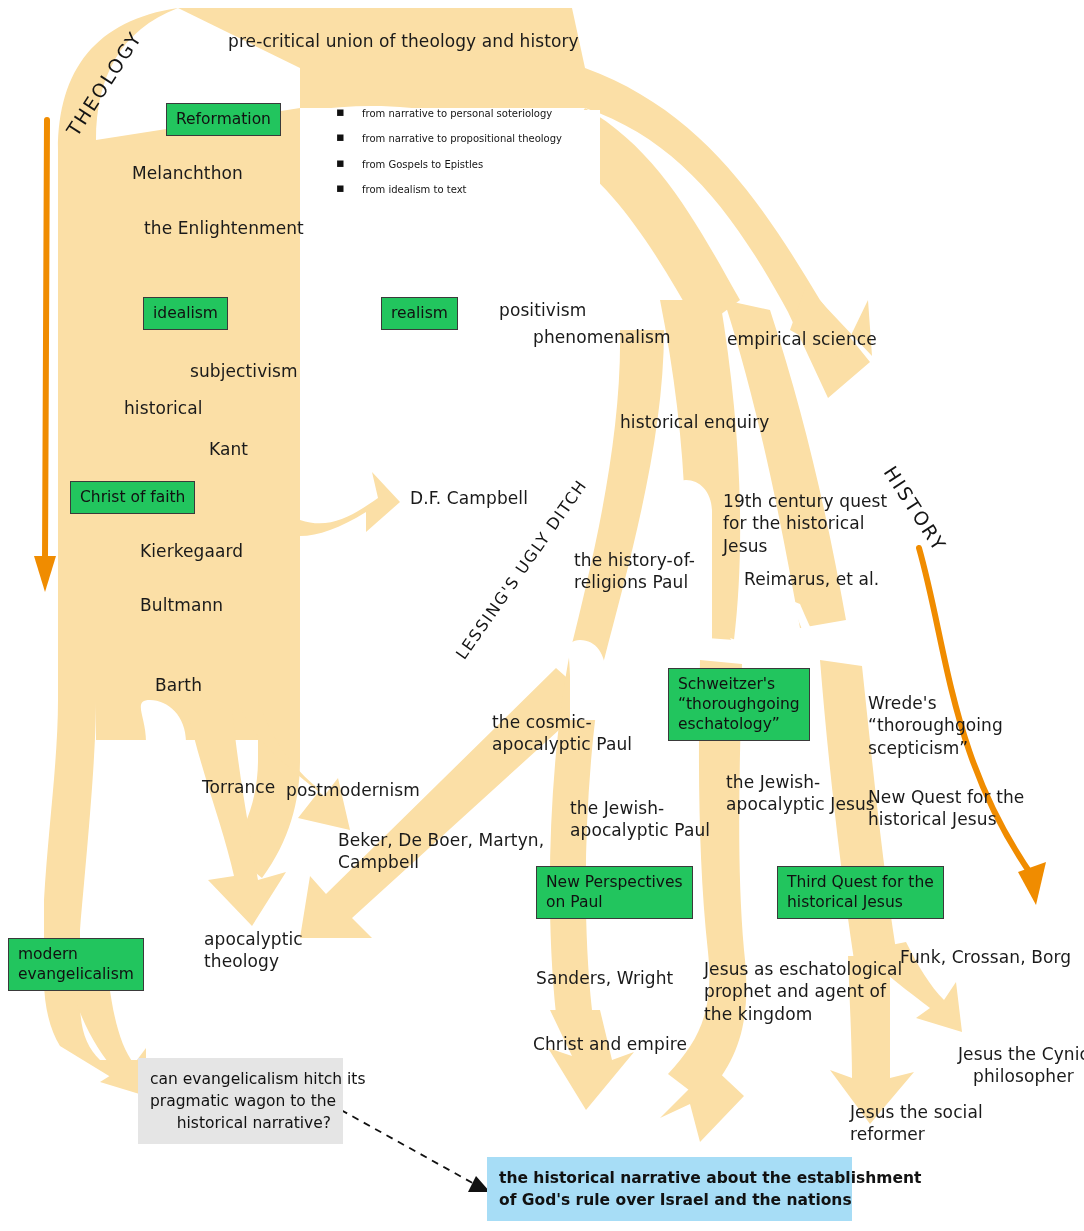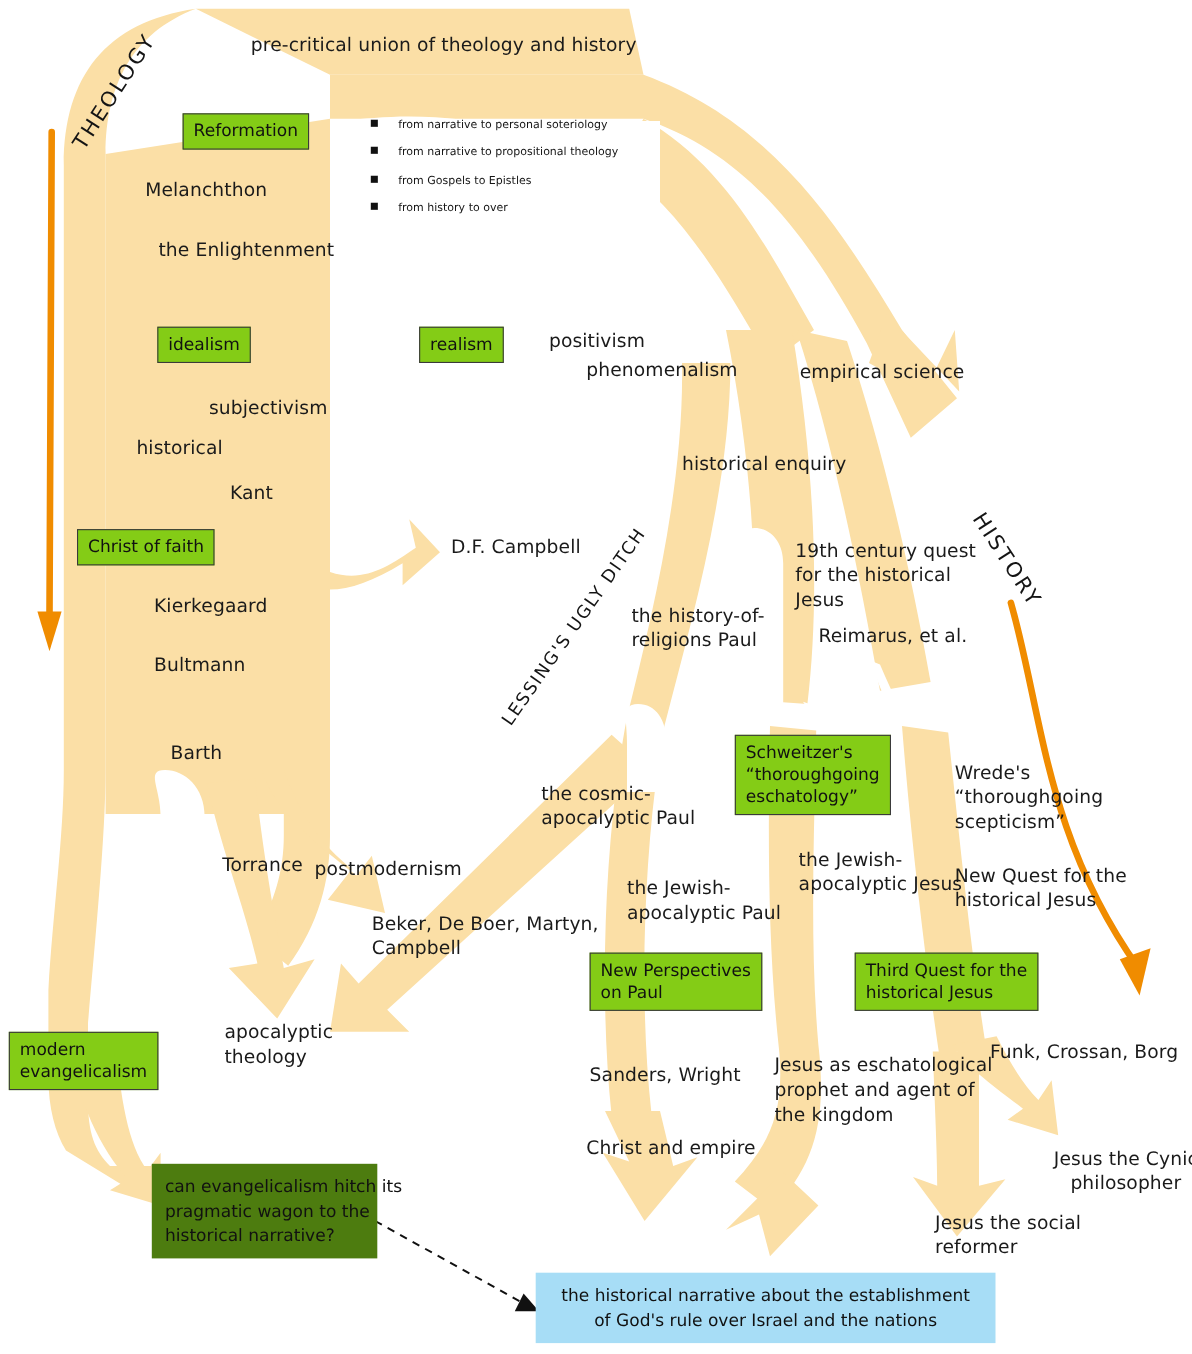--- a/index.html
+++ b/index.html
@@ -17,21 +17,21 @@
     font-family:"DejaVu Sans","Liberation Sans",sans-serif;
     font-size:17px;
     color:#1a1a1a;
     line-height:1.32;
     white-space:pre;
     letter-spacing:0.1px;
   }
   .boxed{
     position:absolute;
     border:1.6px solid #3a3a3a;
-    background:#84cc16;
+    background:#22c55e;
     padding:5px 9px 6px 9px;
     font-family:"DejaVu Sans","Liberation Sans",sans-serif;
     font-size:15.5px;
     color:#111;
     line-height:1.3;
     white-space:pre;
     box-sizing:border-box;
   }
   .axis-label{
     position:absolute;
@@ -60,21 +60,21 @@
     vertical-align:1px;
   }
   .cbox{
     position:absolute;
     font-family:"DejaVu Sans","Liberation Sans",sans-serif;
     font-size:15.5px;color:#111;line-height:1.42;
     box-sizing:border-box;
     white-space:pre;
     padding:10px 12px;
   }
-  .cbox.green{background:#4d7c0f;text-align:left;}
+  .cbox.green{background:#e5e5e5;text-align:right;}
   .cbox.blue{background:#a7ddf6;text-align:center;}
   .ctr{text-align:center;}
 </style>
 </head>
 <body>
 
 <div id="stage">
 
   <svg id="flow" viewBox="0 0 1084 1231">
     <g fill="#fbdfa6" stroke="none">
@@ -255,21 +255,21 @@
   <div class="axis-label rot-history" style="left:898px;top:462px;">HISTORY</div>
 
   <div class="axis-label rot-ditch" style="left:452px;top:652px;">LESSING'S UGLY DITCH</div>
 
   <div class="lbl" style="left:228px;top:30px;">pre-critical union of theology and history</div>
 
   <div class="bullets" style="left:336px;top:99px;">
     <div class="bl">from narrative to personal soteriology</div>
     <div class="bl">from narrative to propositional theology</div>
     <div class="bl">from Gospels to Epistles</div>
-    <div class="bl">from history to over</div>
+    <div class="bl">from idealism to text</div>
   </div>
 
   <div class="boxed" style="left:166px;top:103px;">Reformation</div>
 
   <div class="boxed" style="left:143px;top:297px;">idealism</div>
 
   <div class="boxed" style="left:381px;top:297px;">realism</div>
 
   <div class="boxed" style="left:70px;top:481px;">Christ of faith</div>
 
@@ -360,16 +360,16 @@
   <div class="lbl ctr" style="left:958px;top:1043px;">Jesus the Cynic
 philosopher</div>
 
   <div class="lbl" style="left:850px;top:1101px;">Jesus the social
 reformer</div>
 
   <div class="cbox green" style="left:138px;top:1058px;width:205px;">can evangelicalism hitch its
 pragmatic wagon to the
 historical narrative?</div>
 
-  <div class="cbox blue" style="left:487px;top:1157px;width:418px;">the historical narrative about the establishment
+  <div class="cbox blue" style="left:487px;top:1157px;width:365px;font-weight:bold;">the historical narrative about the establishment
 of God's rule over Israel and the nations</div>
 
 </div>
 
 </body></html>

